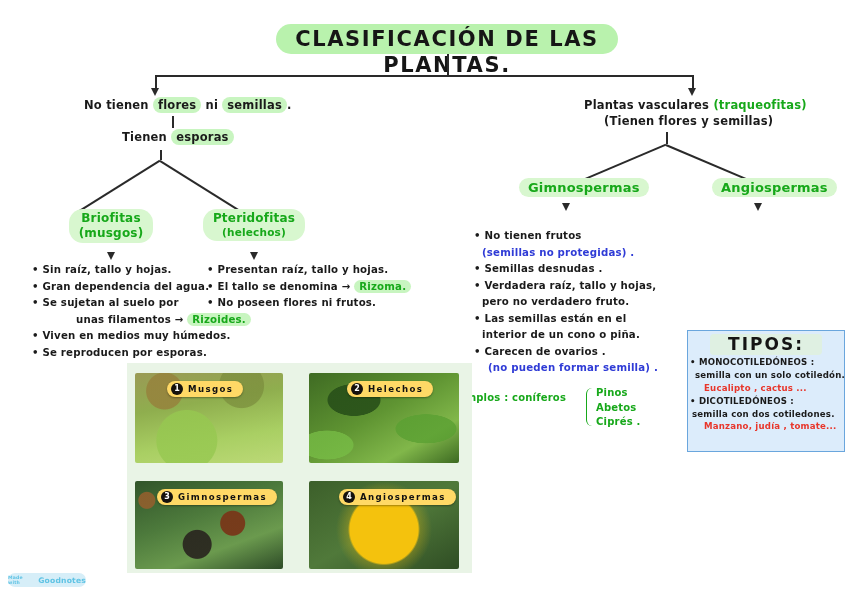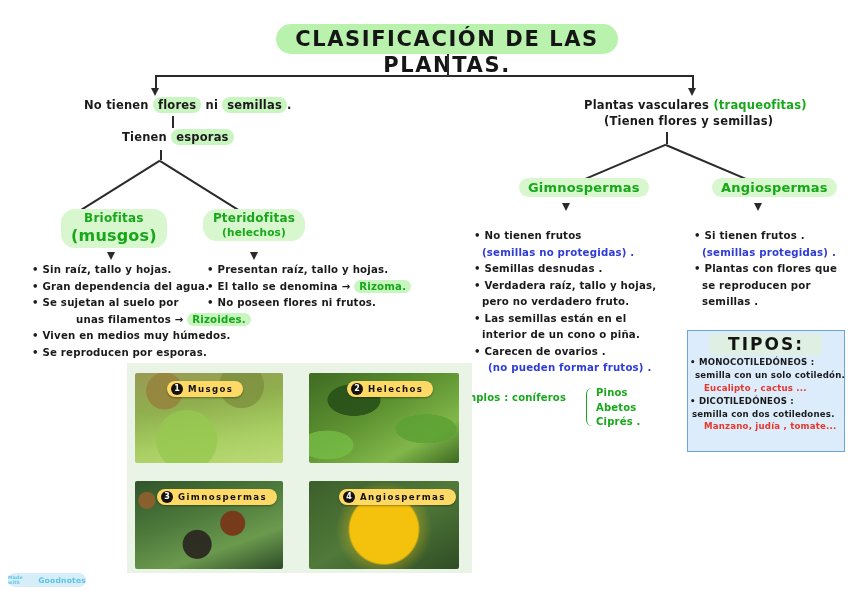--- a/index.html
+++ b/index.html
@@ -154,21 +154,21 @@
     <span class="hl">esporas</span>
   </div>
 
   <div class="abs vline" style="left:160px;top:150px;height:10px;"></div>
   <div class="diag" style="left:160px;top:160px;width:98px;transform:rotate(148deg);"></div>
   <div class="diag" style="left:160px;top:160px;width:105px;transform:rotate(32deg);"></div>
 
   <div class="abs hand hand-green" style="left:61px;top:209px;width:100px;text-align:center;font-size:12px;">
     <div class="hl-soft" style="display:inline-block;padding:2px 10px;">
       <div>Briofitas</div>
-      <div style="font-size:16px;">(musgos)</div>
+      <div style="font-size:12px;">(musgos)</div>
     </div>
   </div>
   <div class="abs arrow" style="left:107px;top:252px;"></div>
   <div class="abs hand bullets" style="left:32px;top:262px;">
     <div class="dot">Sin raíz, tallo y hojas.</div>
     <div class="dot">Gran dependencia del agua.</div>
     <div class="dot">Se sujetan al suelo por</div>
     <div style="padding-left:8px;margin-left:36px;">
       <span>unas filamentos →</span>
       <span class="hand-green hl">Rizoides.</span>
@@ -210,42 +210,35 @@
   <div class="abs arrow" style="left:562px;top:203px;"></div>
   <div class="abs hand bullets" style="left:474px;top:228px;">
     <div class="dot">No tienen frutos</div>
     <div class="hand-blue" style="padding-left:8px;">(semillas no protegidas) .</div>
     <div class="dot">Semillas desnudas .</div>
     <div class="dot">Verdadera raíz, tallo y hojas,</div>
     <div style="padding-left:8px;">pero no verdadero fruto.</div>
     <div class="dot">Las semillas están en el</div>
     <div style="padding-left:8px;">interior de un cono o piña.</div>
     <div class="dot">Carecen de ovarios .</div>
-    <div class="hand-blue" style="padding-left:14px;">(no pueden formar frutos) .</div>
+    <div class="hand-blue" style="padding-left:14px;">(no pueden formar semilla) .</div>
   </div>
 
   <div class="abs hand hand-green" style="left:448px;top:392px;font-size:10px;white-space:nowrap;">Ejemplos : coníferos</div>
   <div class="abs" style="left:586px;top:388px;width:7px;height:38px;border-left:1.4px solid #17a81a;border-top-left-radius:6px;border-bottom-left-radius:6px;"></div>
   <div class="abs hand hand-green" style="left:596px;top:386px;font-size:10px;line-height:1.45;">
     <div>Pinos</div>
     <div>Abetos</div>
     <div>Ciprés .</div>
   </div>
 
   <div class="abs hand hand-green" style="left:712px;top:180px;font-size:13px;">
     <span class="hl-soft">Angiospermas</span>
   </div>
   <div class="abs arrow" style="left:754px;top:203px;"></div>
-  <div class="abs hand bullets" style="left:694px;top:228px;">
-    <div class="dot">Si tienen frutos .</div>
-    <div class="hand-blue" style="padding-left:8px;">(semillas protegidas) .</div>
-    <div class="dot">Plantas con flores que</div>
-    <div style="padding-left:8px;">se reproducen por</div>
-    <div style="padding-left:8px;">semillas .</div>
-  </div>
 
   <div class="abs" id="tipos-box"></div>
   <div class="abs hand" id="tipos-list">
     <div class="dot">MONOCOTILEDÓNEOS :</div>
     <div style="padding-left:5px;">semilla con un solo cotiledón.</div>
     <div class="hand-red" style="padding-left:14px;">Eucalipto , cactus ...</div>
     <div class="dot">DICOTILEDÓNEOS :</div>
     <div style="padding-left:2px;">semilla con dos cotiledones.</div>
     <div class="hand-red" style="padding-left:14px;">Manzano, judía , tomate...</div>
   </div>

